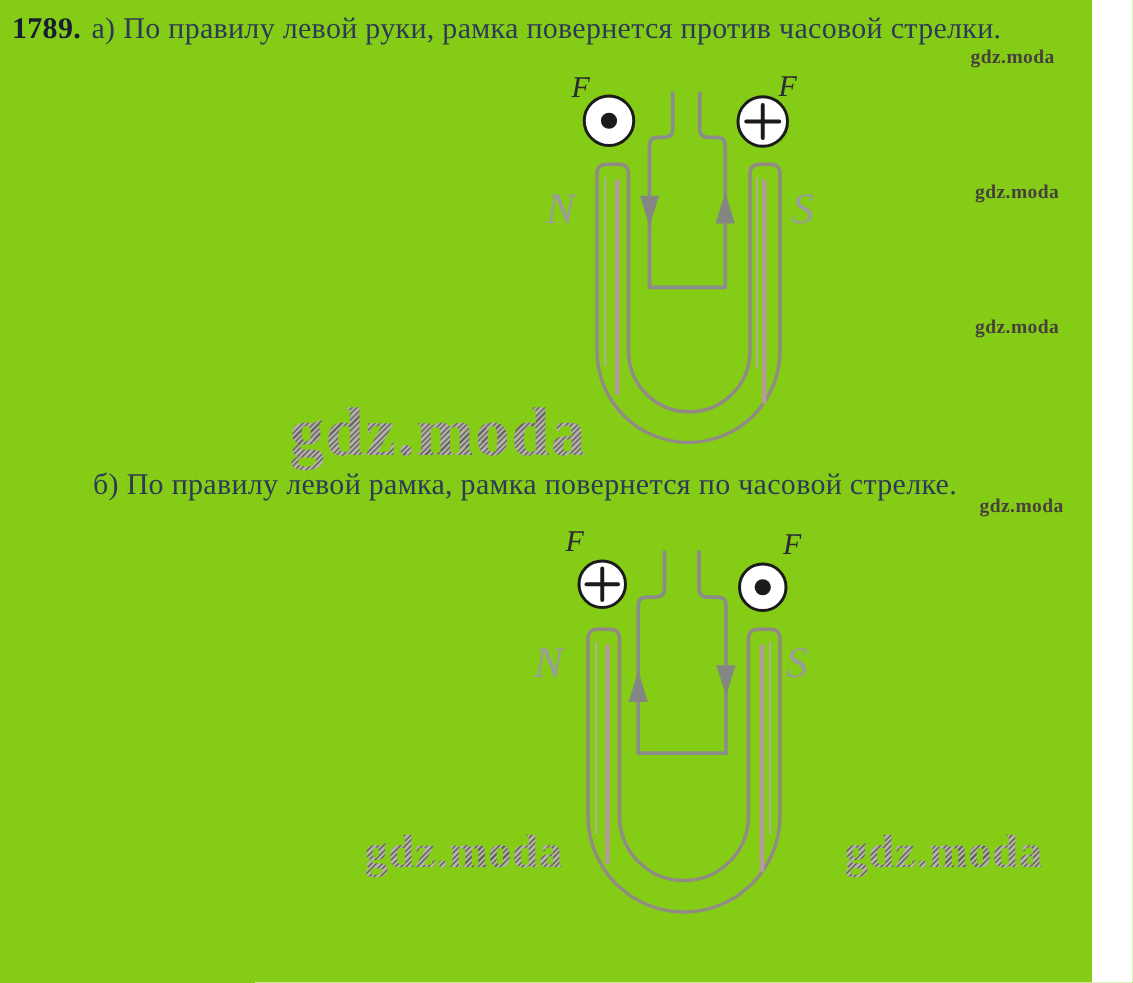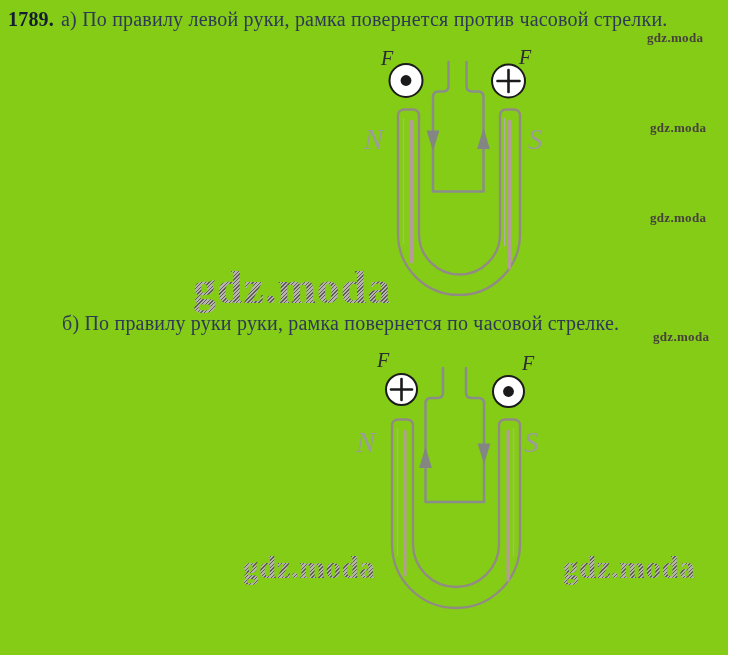--- a/index.html
+++ b/index.html
@@ -81,21 +81,21 @@
 
     <text class="f-label" x="381" y="64.5">F</text>
     <text class="f-label" x="519" y="64">F</text>
     <text class="ns-label" x="364" y="148.5">N</text>
     <text class="ns-label" x="528" y="148.5">S</text>
   </svg>
 
   <div class="wm-big" style="left:193px;top:261px;">gdz.moda</div>
 
   <div class="solution-line" style="left:62px;top:312px;">
-    <span>б) По правилу руки руки, рамка повернется по часовой стрелке.</span>
+    <span>б) По правилу левой рамка, рамка повернется по часовой стрелке.</span>
   </div>
 
   <svg class="diagram" style="left:330px;top:348px;" width="300" height="272" viewBox="330 348 300 272">
 
     <g>
       <path class="magnet-stroke" d="M392,426 V544 A64,64 0 0 0 520,544 V426"></path>
       <path class="magnet-stroke" d="M413,426 V544 A43,43 0 0 0 499,544 V426"></path>
       <path class="magnet-stroke" d="M392,426 Q392,419.5 398.5,419.5 H406.5 Q413,419.5 413,426"></path>
       <path class="magnet-stroke" d="M499,426 Q499,419.5 505.5,419.5 H513.5 Q520,419.5 520,426"></path>
       <line class="pole-shade-thin" x1="397.5" y1="428" x2="397.5" y2="556"></line>

